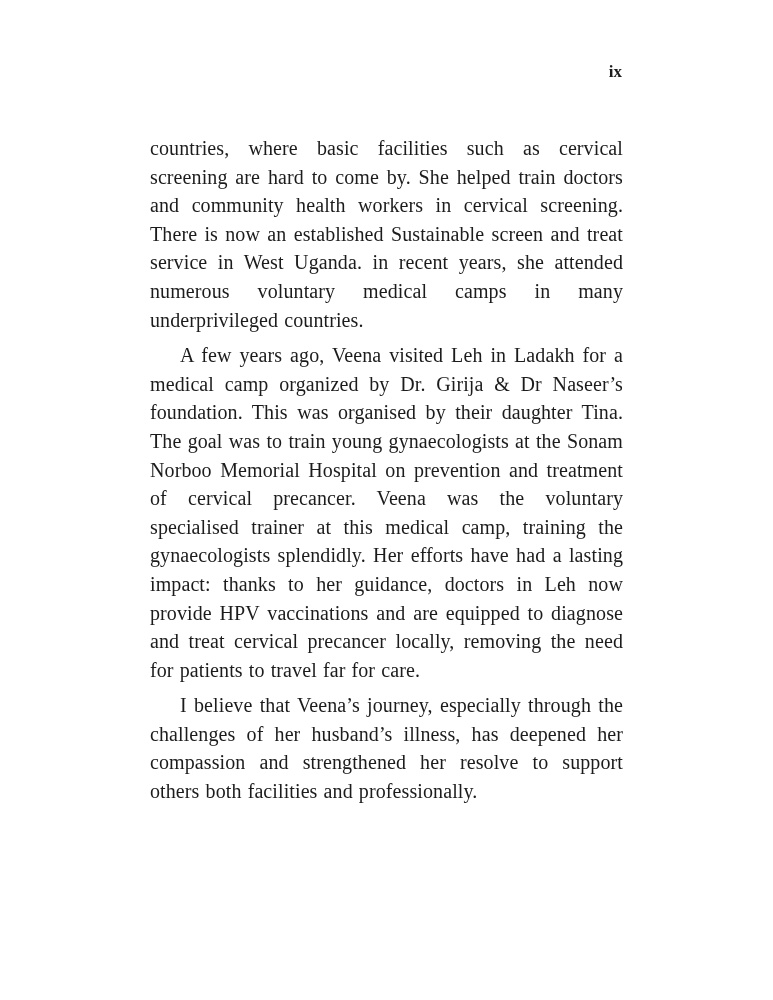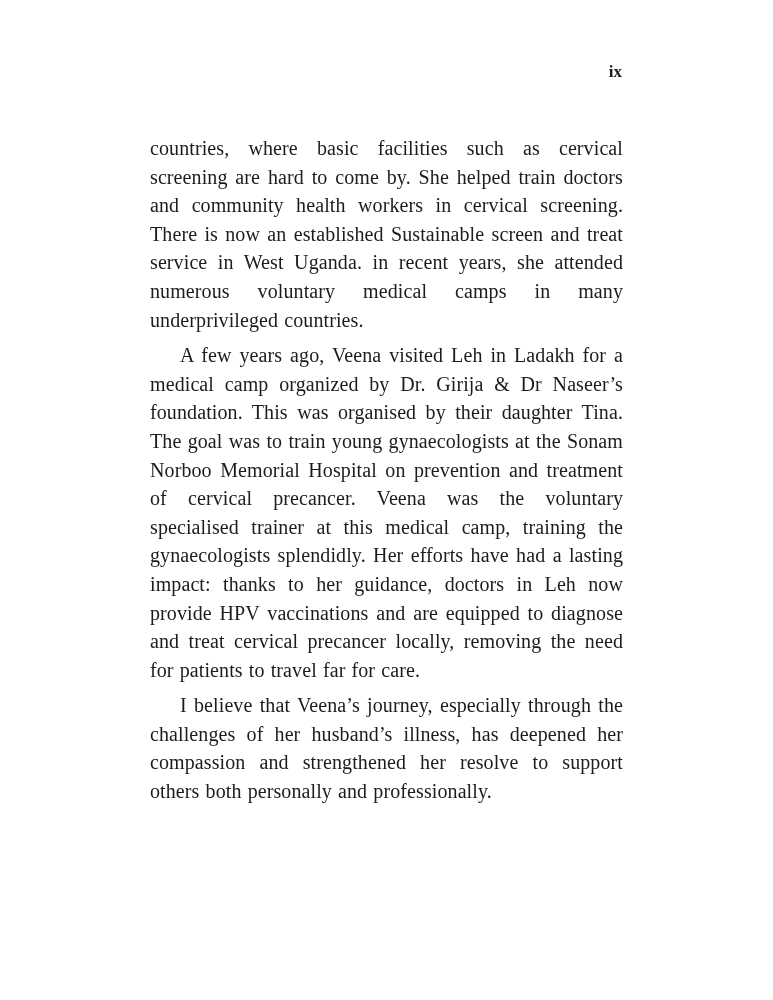--- a/index.html
+++ b/index.html
@@ -50,15 +50,15 @@
   }
 </style>
 </head>
 <body>
 
 <div class="page">
   <div class="page-number">ix</div>
   <div class="body-text">
       <p class="para"><span>countries, where basic facilities such as cervical screening are hard to come by. She helped train doctors and community health workers in cervical screening. There is now an established Sustainable screen and treat service in West Uganda. in recent years, she attended numerous voluntary medical camps in many underprivileged countries.</span></p>
       <p class="para indent"><span>A few years ago, Veena visited Leh in Ladakh for a medical camp organized by Dr. Girija &amp; Dr Naseer’s foundation.  This was organised by their daughter Tina. The goal was to train young gynaecologists at the Sonam Norboo Memorial Hospital on prevention and treatment of cervical precancer. Veena was the voluntary specialised trainer at this medical camp, training the gynaecologists splendidly.  Her efforts have had a lasting impact: thanks to her guidance, doctors in Leh now provide HPV vaccinations and are equipped to diagnose and treat cervical precancer locally, removing the need for patients to travel far for care.</span></p>
-      <p class="para indent"><span>I believe that Veena’s journey, especially through the challenges of her husband’s illness, has deepened her compassion and strengthened her resolve to support others both personally and professionally.</span></p>
+      <p class="para indent"><span>I believe that Veena’s journey, especially through the challenges of her husband’s illness, has deepened her compassion and strengthened her resolve to support others both facilities and professionally.</span></p>
     </div>
 </div>
 
 </body></html>

